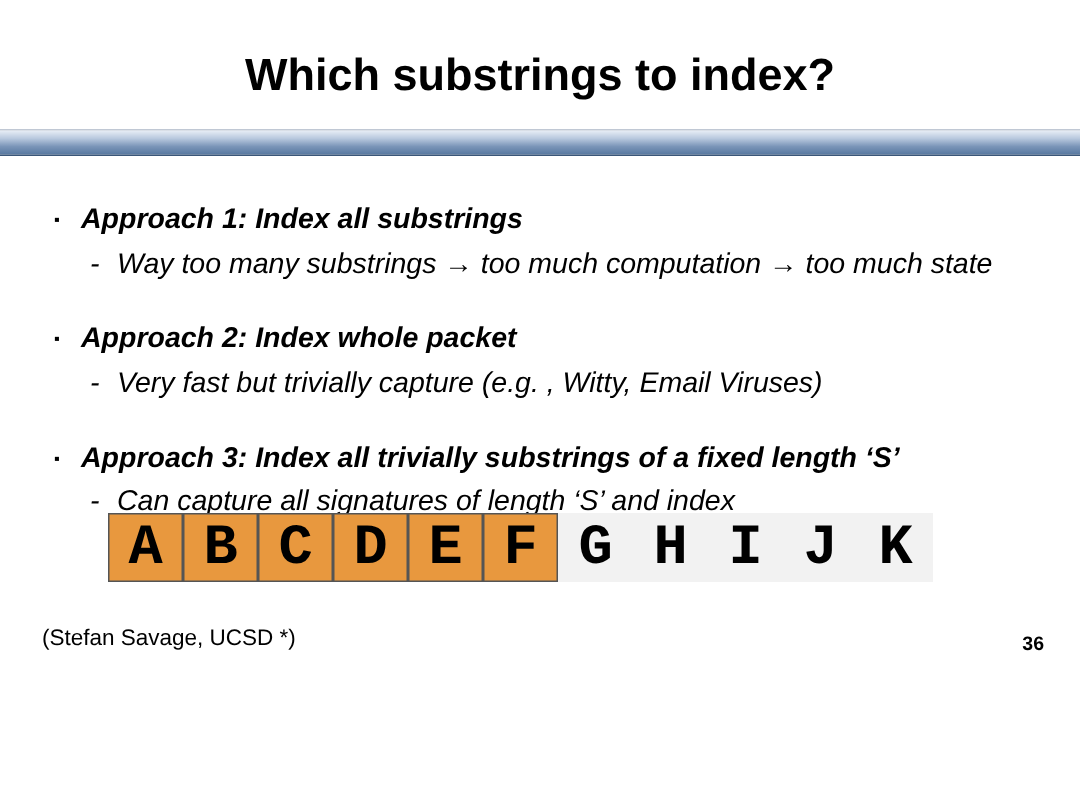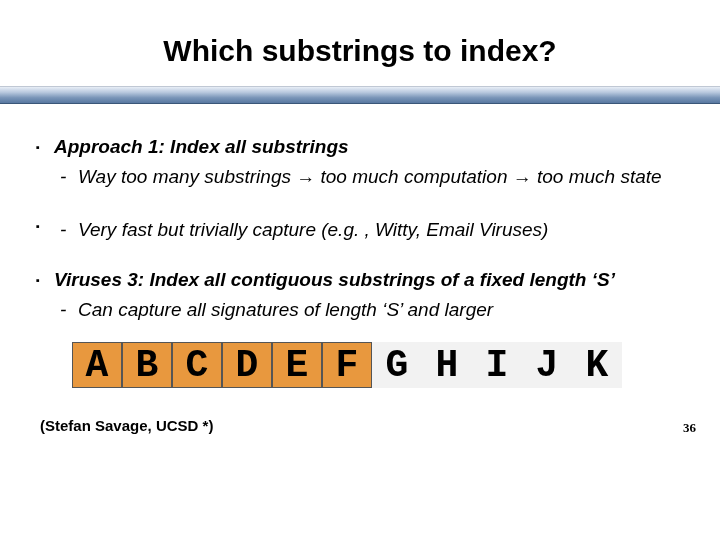--- a/index.html
+++ b/index.html
@@ -12,22 +12,22 @@
   .b1-marker { width: 18px; flex-shrink: 0; font-size: 11px; line-height: 26px; }
   .b1-text { flex: 1; font-style: italic; }
   .b1-head { font-weight: bold; }
   .sub { display: flex; margin-top: 4px; }
   .sub-marker { width: 24px; flex-shrink: 0; padding-left: 6px; }
   .sub-text { flex: 1; }
   .letters { position: absolute; left: 72px; bottom: 66px; display: flex; align-items: center; }
   .letter { width: 50px; height: 46px; display: flex; align-items: center; justify-content: center; font-family: "Courier New", monospace; font-size: 38px; font-weight: bold; color: #000; position: relative; }
   .hl { background: #e8983e; border: 1px solid #555; }
   .plain { background: #f2f2f2; }
-  .footer-left { position: absolute; left: 40px; bottom: 20px; font-size: 15px; font-weight: bold; }
-  .footer-right { position: absolute; right: 24px; bottom: 18px; font-size: 13px; font-weight: bold; font-family: Liberation Serif, serif; }
+  .footer-left { position: absolute; left: 28px; bottom: 20px; font-size: 15px; font-weight: normal; }
+  .footer-right { position: absolute; right: 24px; bottom: 18px; font-size: 13px; font-weight: bold; }
 </style>
 </head>
 <body>
 
 <div class="slide">
 
   <div class="title">Which substrings to index?</div>
   <div class="bar"></div>
 
   <div class="body">
@@ -39,34 +39,35 @@
         <div class="sub">
           <div class="sub-marker">-</div>
           <div class="sub-text">Way too many substrings → too much computation → too much state</div>
         </div>
       </div>
     </div>
 
     <div class="b1">
       <div class="b1-marker">▪</div>
       <div class="b1-text">
+        <div class="b1-head">Approach 2: Index whole packet</div>
         <div class="sub">
           <div class="sub-marker">-</div>
           <div class="sub-text">Very fast but trivially capture (e.g. , Witty, Email Viruses)</div>
         </div>
       </div>
     </div>
 
     <div class="b1">
       <div class="b1-marker">▪</div>
       <div class="b1-text">
-        <div class="b1-head">Viruses 3: Index all contiguous substrings of a fixed length ‘S’</div>
+        <div class="b1-head">Approach 3: Index all trivially substrings of a fixed length ‘S’</div>
         <div class="sub">
           <div class="sub-marker">-</div>
-          <div class="sub-text">Can capture all signatures of length ‘S’ and larger</div>
+          <div class="sub-text">Can capture all signatures of length ‘S’ and index</div>
         </div>
       </div>
     </div>
 
   </div>
 
   <div class="letters">
     <div class="letter hl">A</div>
     <div class="letter hl">B</div>
     <div class="letter hl">C</div>

